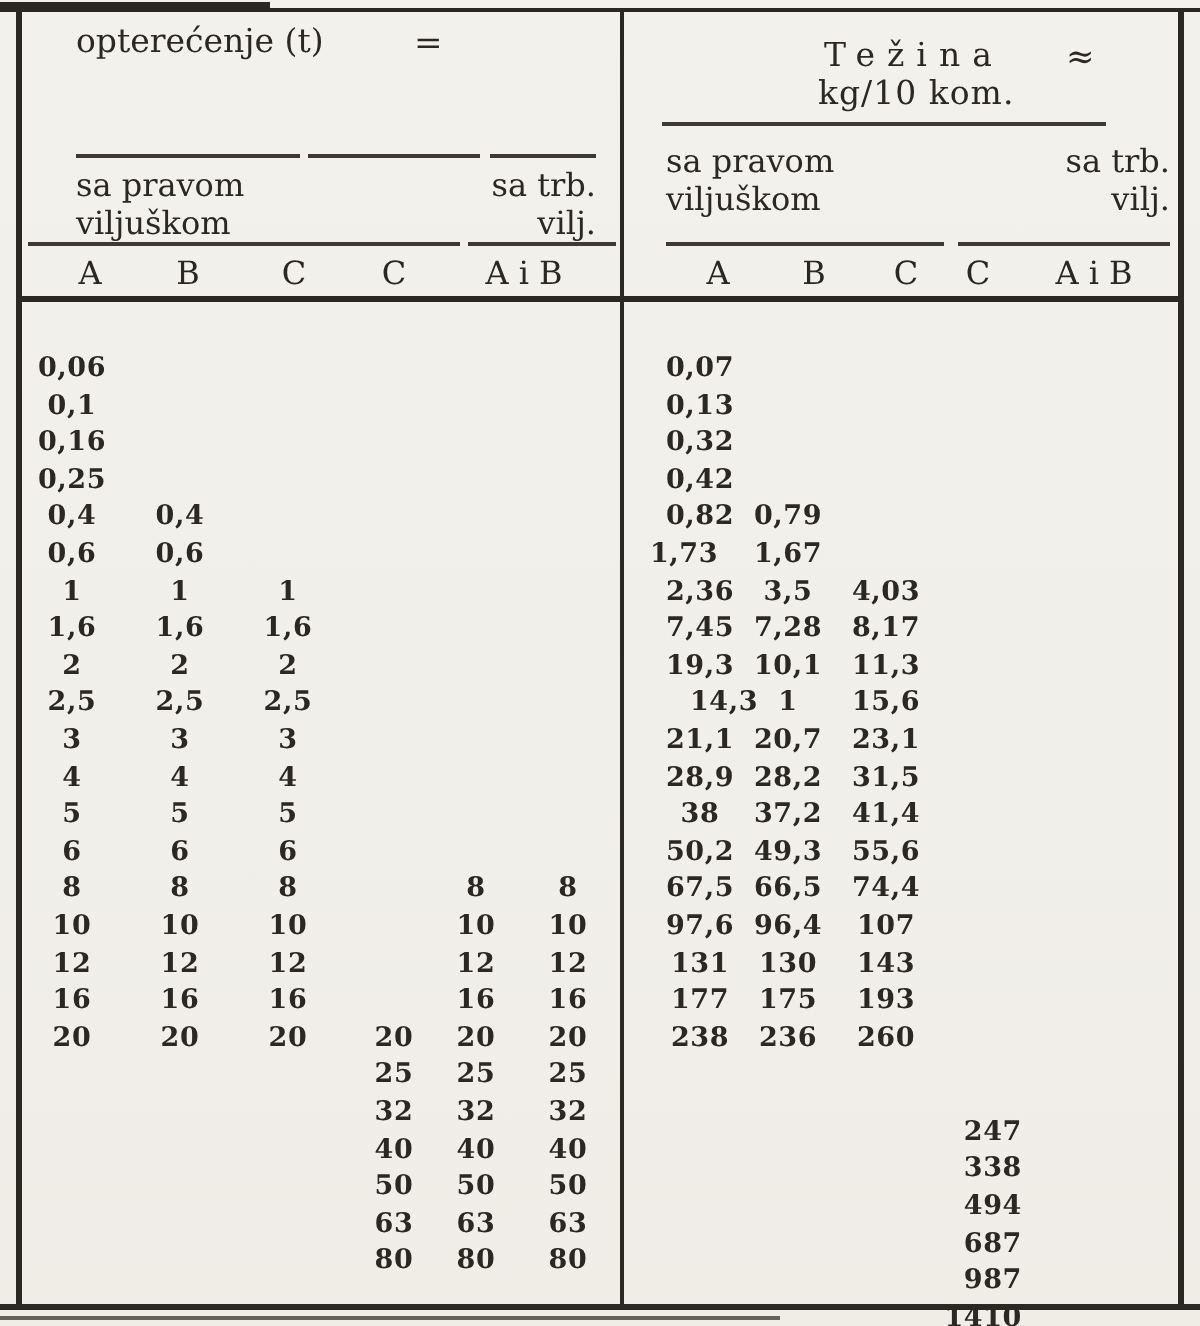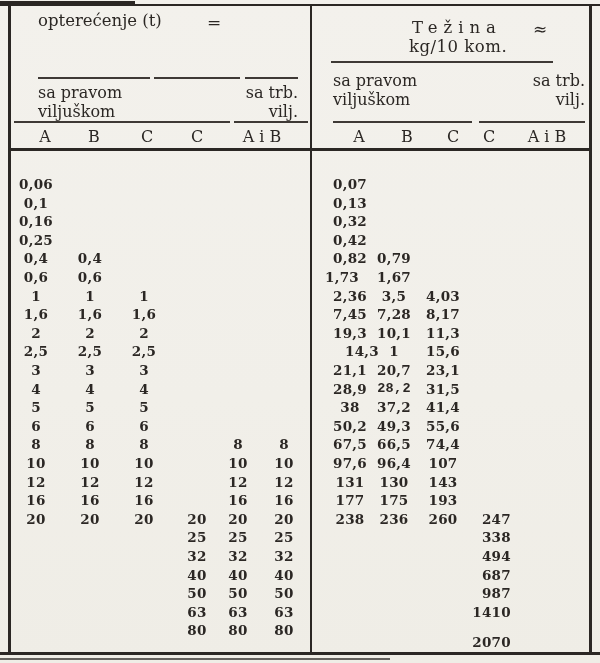--- a/index.html
+++ b/index.html
@@ -12,21 +12,21 @@
     overflow:hidden;
   }
   .line{position:absolute;background:#2b2724;}
   .rule{position:absolute;background:#3e3935;height:2px;}
   .title{position:absolute;font-size:16.5px;line-height:19.5px;white-space:nowrap;}
   .sub{position:absolute;font-size:16px;line-height:19px;white-space:nowrap;}
   .ra{text-align:right;}
   .letter{position:absolute;top:127px;font-size:16px;transform:translateX(-50%);white-space:nowrap;}
   .cell{position:absolute;font-size:13.5px;font-weight:bold;line-height:14px;
         transform:translateX(-50%);white-space:nowrap;letter-spacing:0.3px;}
-  .cell.r-edge{transform:translateX(-100%);}
+  .cell.r-edge{transform:translateX(-100%);margin-top:47px;}
   .sym{position:absolute;font-size:17px;}
   .spread{letter-spacing:6px;}
 </style>
 </head>
 <body>
 
 <div class="page">
 
   <div class="line" style="left:0;top:4px;width:600px;height:2px;"></div>
   <div class="line" style="left:0;top:1px;width:135px;height:3px;"></div>
@@ -188,21 +188,21 @@
       <span class="cell" style="left: 350px; top: 325.8px;">19,3</span>
       <span class="cell" style="left: 394px; top: 325.8px;">10,1</span>
       <span class="cell" style="left: 443px; top: 325.8px;">11,3</span>
       <span class="cell" style="left: 350px; top: 344.4px; margin-left: 12px;">14,3</span>
       <span class="cell" style="left: 394px; top: 344.4px;">1</span>
       <span class="cell" style="left: 443px; top: 344.4px;">15,6</span>
       <span class="cell" style="left: 350px; top: 363px;">21,1</span>
       <span class="cell" style="left: 394px; top: 363px;">20,7</span>
       <span class="cell" style="left: 443px; top: 363px;">23,1</span>
       <span class="cell" style="left: 350px; top: 381.6px;">28,9</span>
-      <span class="cell" style="left: 394px; top: 381.6px; font-family: Liberation Mono, monospace;">28,2</span>
+      <span class="cell" style="left: 394px; top: 381.6px;">28,2</span>
       <span class="cell" style="left: 443px; top: 381.6px;">31,5</span>
       <span class="cell" style="left: 350px; top: 400.2px;">38</span>
       <span class="cell" style="left: 394px; top: 400.2px;">37,2</span>
       <span class="cell" style="left: 443px; top: 400.2px;">41,4</span>
       <span class="cell" style="left: 350px; top: 418.8px;">50,2</span>
       <span class="cell" style="left: 394px; top: 418.8px;">49,3</span>
       <span class="cell" style="left: 443px; top: 418.8px;">55,6</span>
       <span class="cell" style="left: 350px; top: 437.4px;">67,5</span>
       <span class="cell" style="left: 394px; top: 437.4px;">66,5</span>
       <span class="cell" style="left: 443px; top: 437.4px;">74,4</span>

